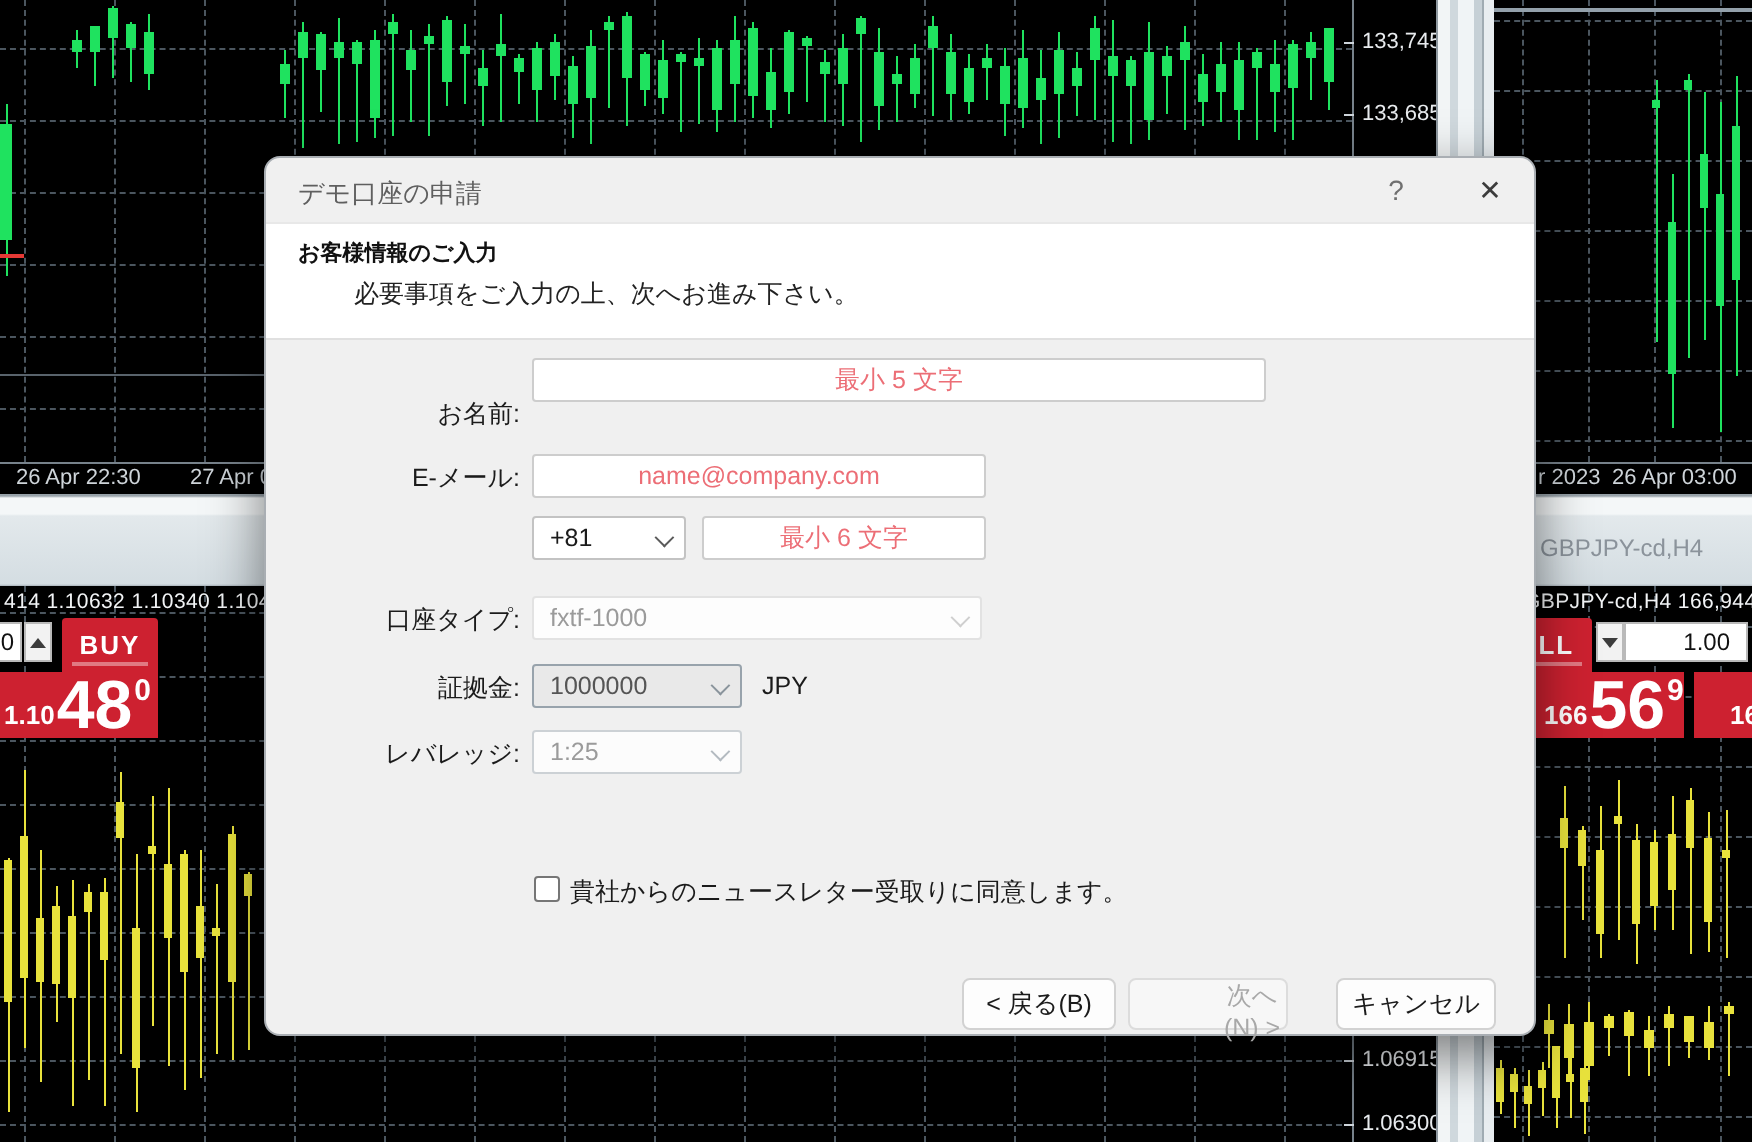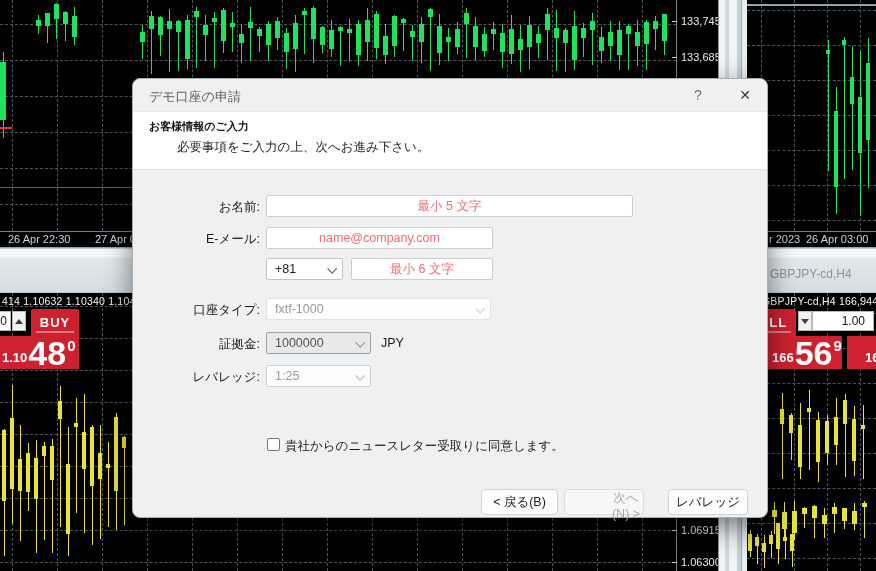--- a/index.html
+++ b/index.html
@@ -440,21 +440,21 @@
       <span class="dlg-help">?</span>
       <span class="dlg-close">✕</span>
     </div>
 
     <div class="dlg-header">
       <span class="h-title">お客様情報のご入力</span>
       <span class="h-sub">必要事項をご入力の上、次へお進み下さい。</span>
     </div>
 
     <span class="f-label" style="left:7px;top:120px;">お名前:</span>
-    <input class="f-input" style="left: 133px; top: 116px; width: 367px;" placeholder="最小 5 文字">
+    <input class="f-input" style="left: 133px; top: 100px; width: 367px;" placeholder="最小 5 文字">
 
     <span class="f-label" style="left:7px;top:152px;">E-メール:</span>
     <input class="f-input" style="left: 133px; top: 148px; width: 227px;" placeholder="name@company.com">
 
     <div class="combo" style="left:133px;top:179px;width:77px;background:#fff;border:1px solid #c3c3c3;color:#1b1b1b;">
       <span>+81</span>
       <span class="chev" style="color:#5a5a5a;"></span>
     </div>
     <input class="f-input" style="left: 218px; top: 179px; width: 142px;" placeholder="最小 6 文字">
 
@@ -475,15 +475,15 @@
     <div class="combo" style="left:133px;top:286px;width:105px;background:#fcfcfc;border:1px solid #ccd1d5;color:#9b9b9b;">
       <span>1:25</span>
       <span class="chev" style="color:#b3bac0;"></span>
     </div>
 
     <div class="checkbox" style="left:134px;top:359px;"></div>
     <span class="cb-label" style="left:152px;top:359px;">貴社からのニュースレター受取りに同意します。</span>
 
     <button class="dlg-btn" style="left:348px;top:410px;width:77px;">&lt; 戻る(B)</button>
     <button class="dlg-btn disabled" style="left:431px;top:410px;width:80px;">次へ(N) &gt;</button>
-    <button class="dlg-btn" style="left:535px;top:410px;width:80px;">レバレッジ</button>
+    <button class="dlg-btn" style="left:535px;top:410px;width:80px;">キャンセル</button>
   </div>
 </div>
 
 </body></html>

